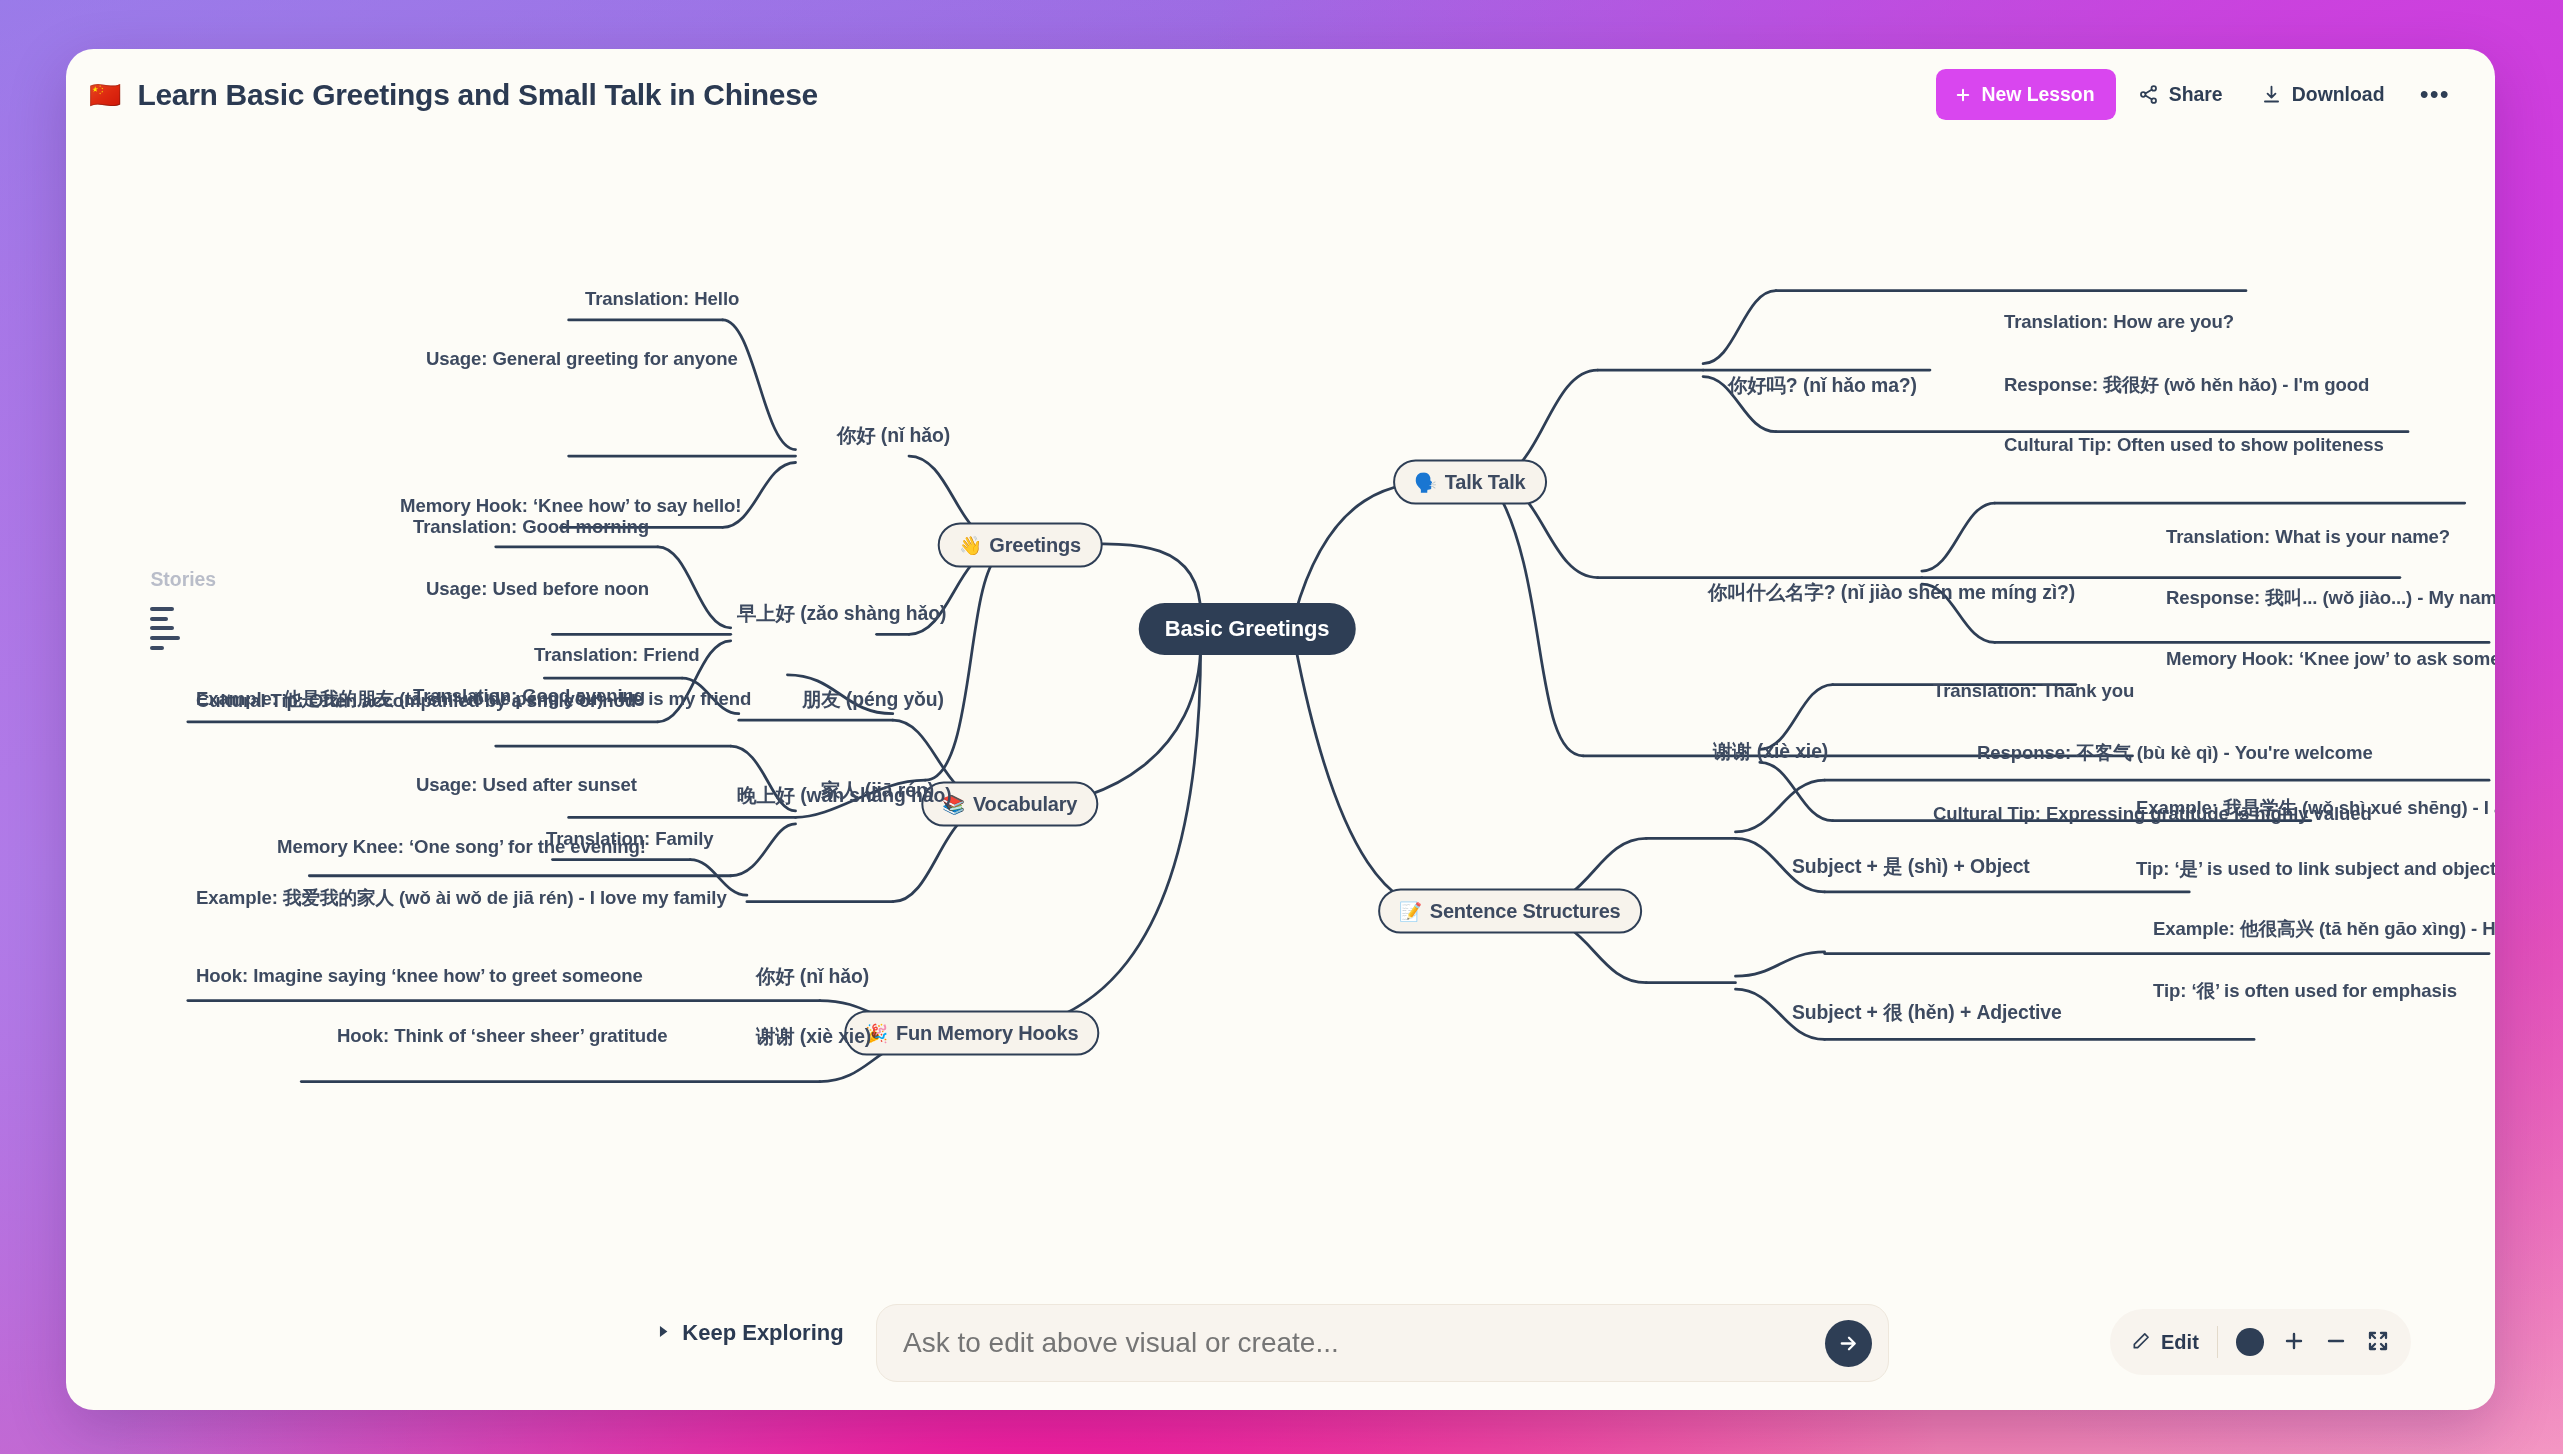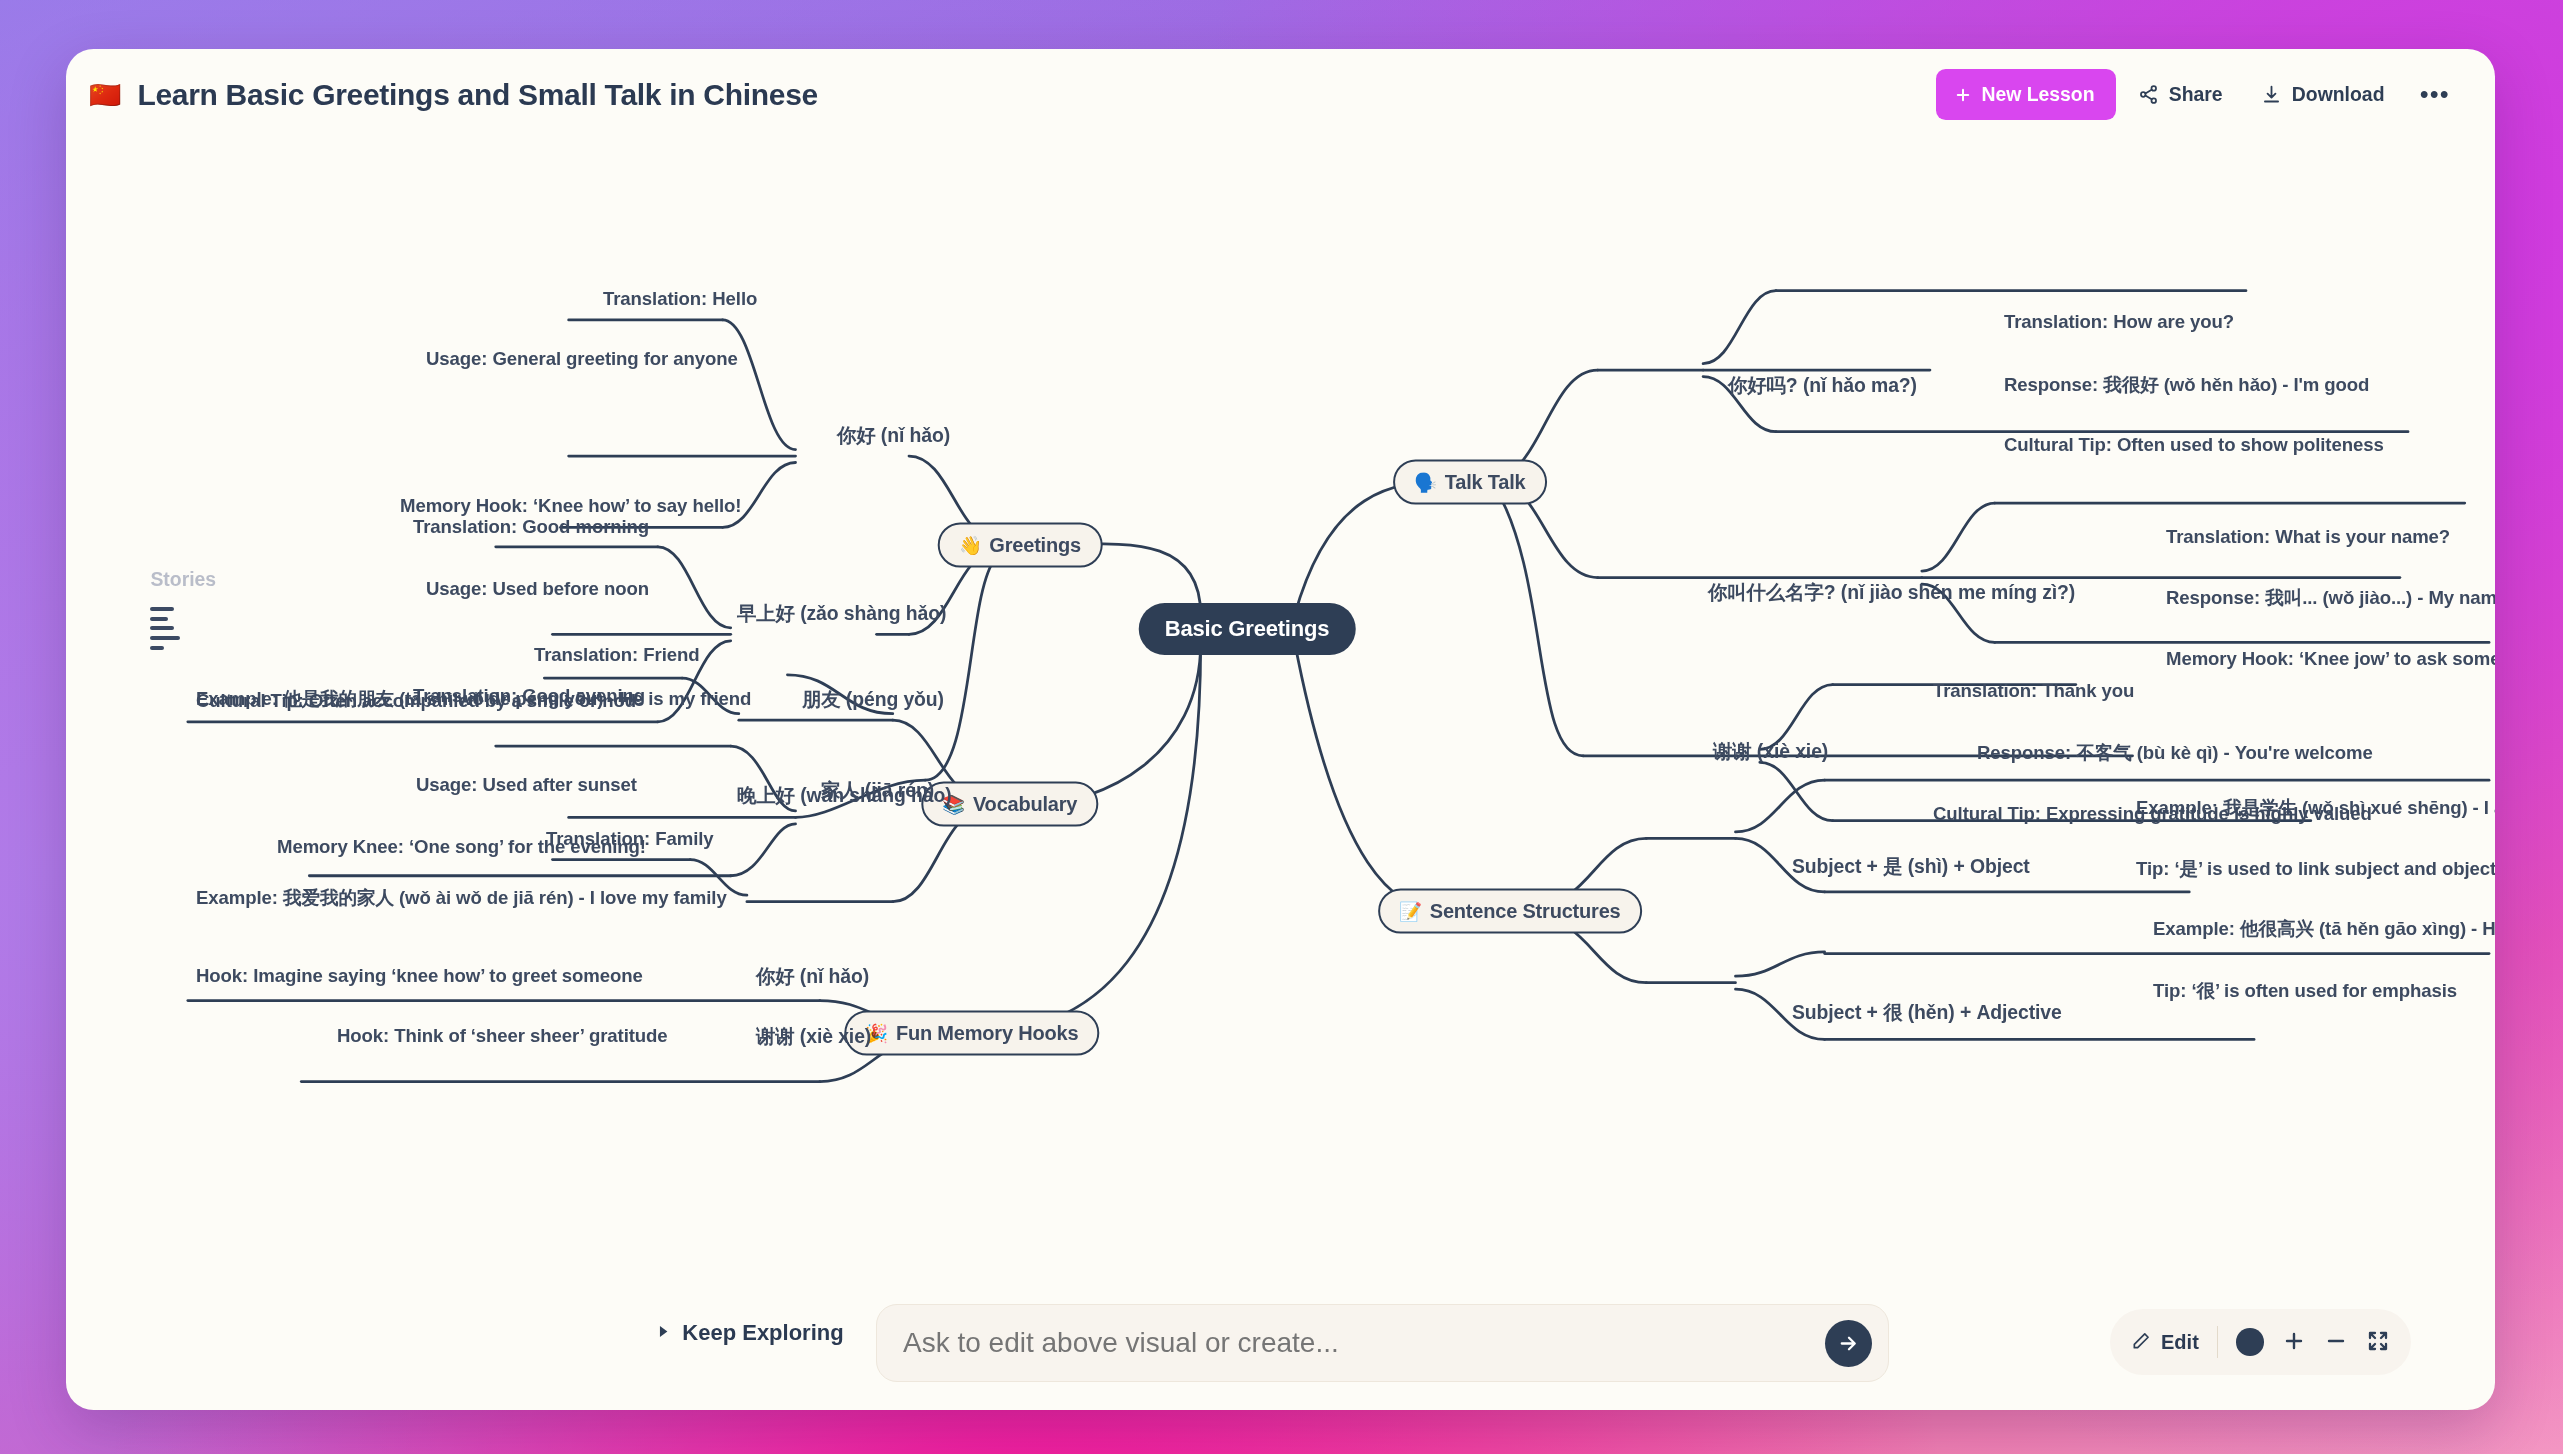--- a/index.html
+++ b/index.html
@@ -342,21 +342,21 @@
         <span class="node-emoji">🗣️</span>
         <span>Talk Talk</span>
       </div>
 
       <div class="node node-branch" style="left:1444px; top:771px;">
         <span class="node-emoji">📝</span>
         <span>Sentence Structures</span>
       </div>
 
       <div class="lbl mid" style="left:771px; top:295px;">你好 (nǐ hǎo)</div>
-      <div class="lbl" style="left:537px; top:159px;">Translation: Hello</div>
+      <div class="lbl" style="left:519px; top:159px;">Translation: Hello</div>
       <div class="lbl" style="left:360px; top:219px;">Usage: General greeting for anyone</div>
       <div class="lbl" style="left:334px; top:366px;">Memory Hook: ‘Knee how’ to say hello!</div>
 
       <div class="lbl mid" style="left:671px; top:473px;">早上好 (zǎo shàng hǎo)</div>
       <div class="lbl" style="left:347px; top:387px;">Translation: Good morning</div>
       <div class="lbl" style="left:360px; top:449px;">Usage: Used before noon</div>
       <div class="lbl" style="left:130px; top:561px;">Cultural Tip: Often accompanied by a smile or nod</div>
 
       <div class="lbl mid" style="left:671px; top:655px;">晚上好 (wǎn shàng hǎo)</div>
       <div class="lbl" style="left:347px; top:556px;">Translation: Good evening</div>

